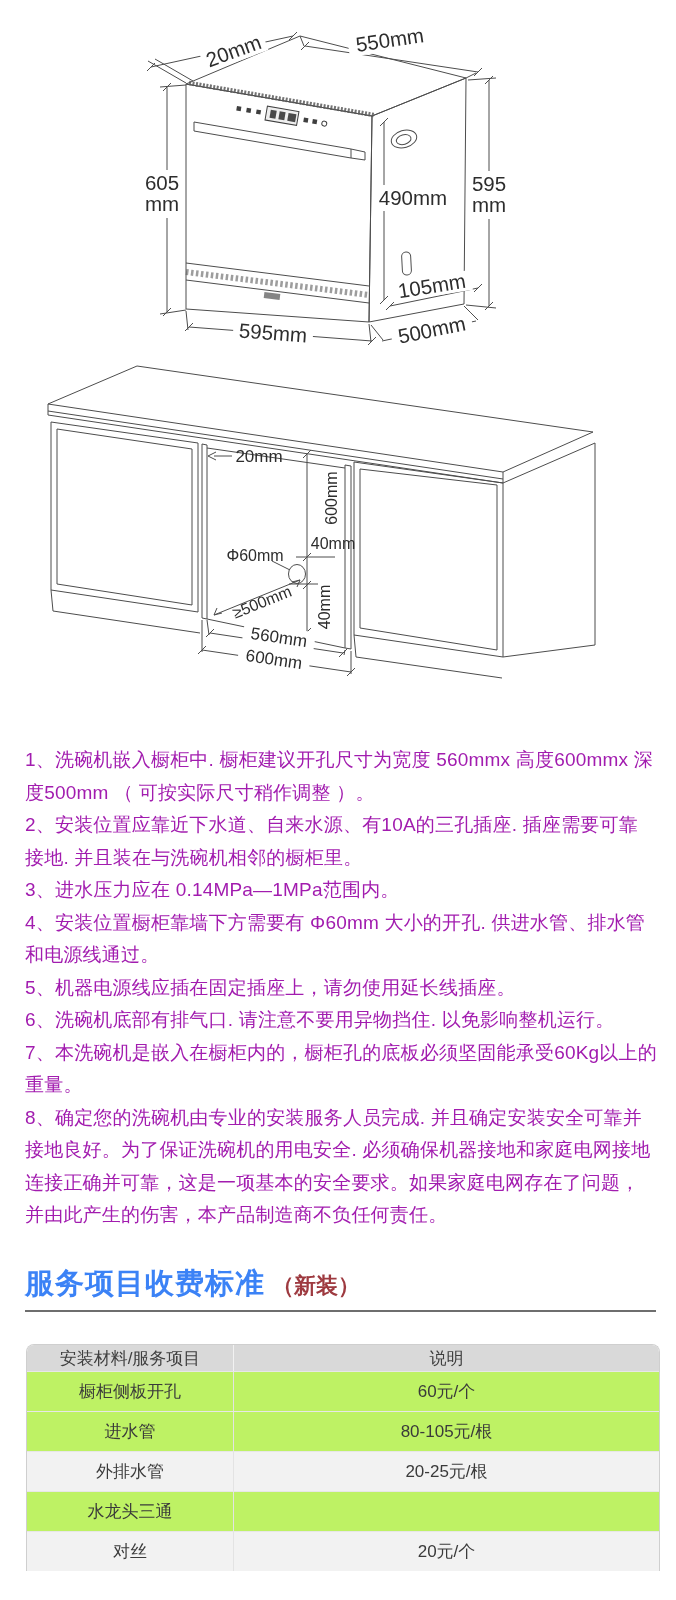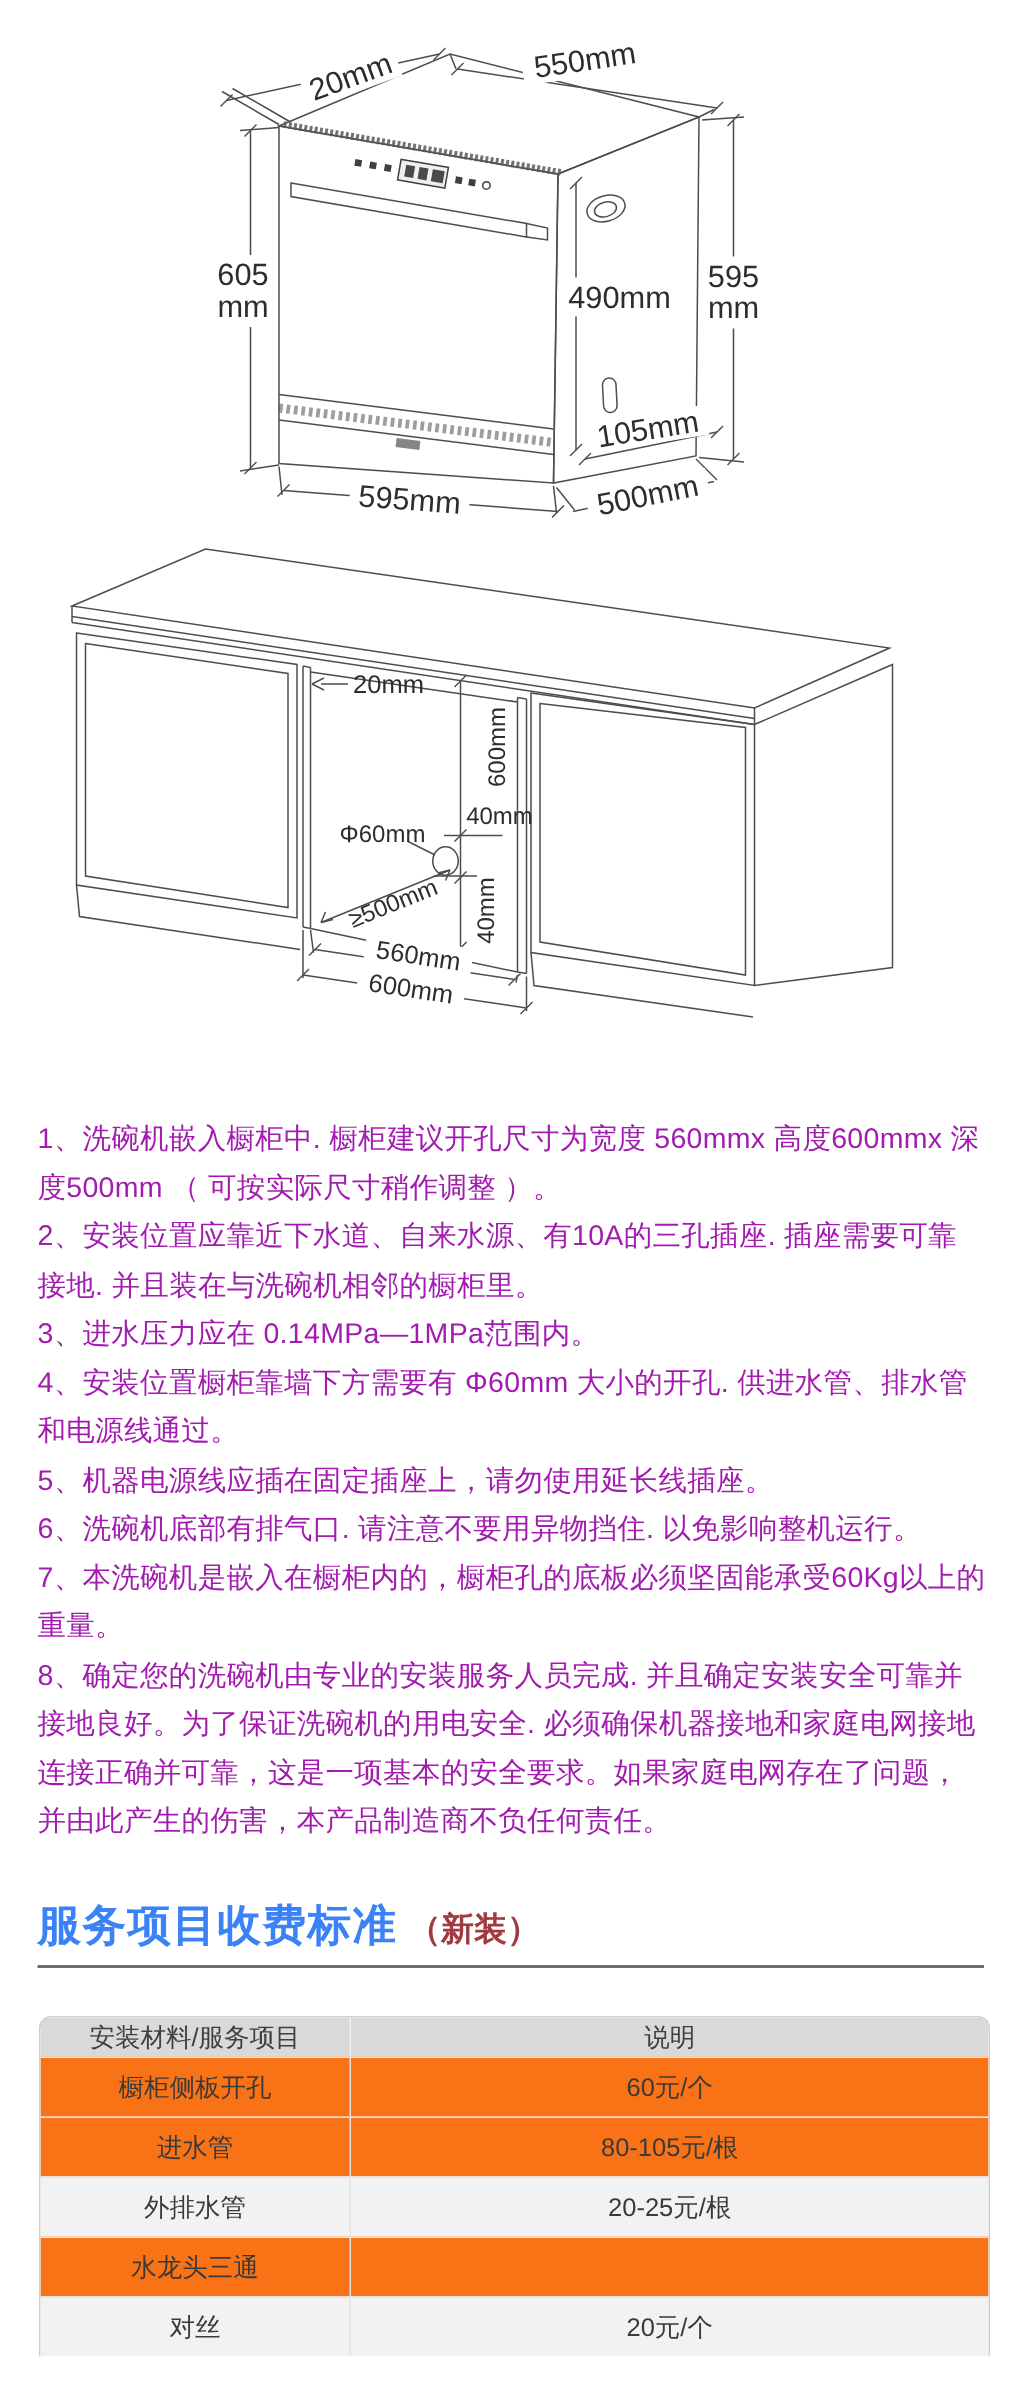--- a/index.html
+++ b/index.html
@@ -17,21 +17,21 @@
      font-size:19px;line-height:32.5px;color:#a21caf;letter-spacing:0.2px;}
   .instructions p{margin:0;padding:0;}
   .section-title{position:absolute;top:1264px;left:25px;white-space:nowrap;}
   .t-main{font-size:29px;font-weight:bold;color:#3b82f6;letter-spacing:1px;}
   .t-sub{font-size:22px;font-weight:bold;color:#9e3a40;margin-left:7px;}
   .divider{position:absolute;top:1310px;left:25px;width:631px;height:2px;background:#6e6e6e;}
   .table{position:absolute;top:1344px;left:26px;width:632px;
      border:1px solid #cfcfcf;border-bottom:none;border-radius:8px 8px 0 0;overflow:hidden;
      font-size:17px;color:#3a3a3a;}
   .thead{display:flex;height:26px;background:#d9d9d9;color:#3f3f3f;}
-  .tr{display:flex;height:39px;background:#f97316;border-top:1px solid #e7e7e7;}
+  .tr{display:flex;height:39px;background:#bef264;border-top:1px solid #e7e7e7;}
   .tr.alt{background:#f2f2f2;}
   .th,.td{display:flex;align-items:center;justify-content:center;}
   .c1{width:206px;flex:none;border-right:1px solid #e3e3e3;}
   .thead .c1{border-right-color:#f2f2f2;}
   .c2{flex:1;}
 </style>
 </head>
 <body>
 
 <div class="page">

